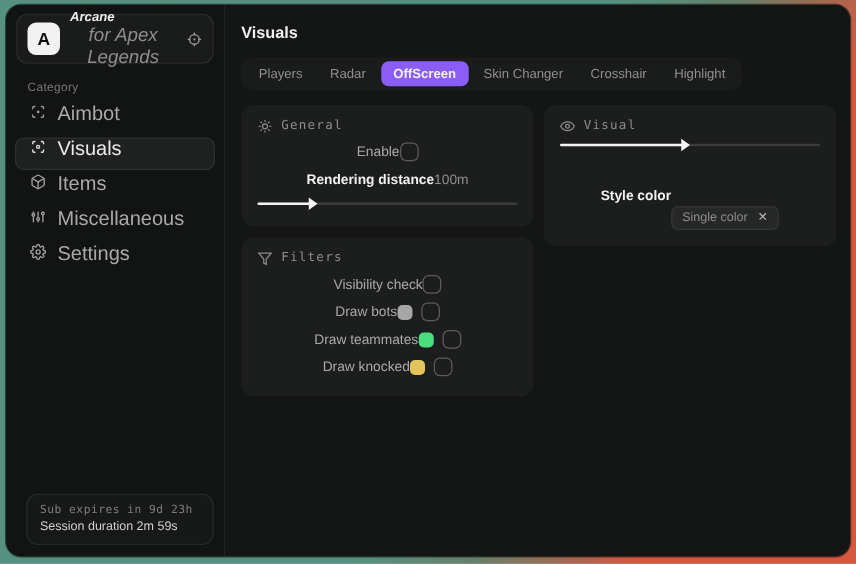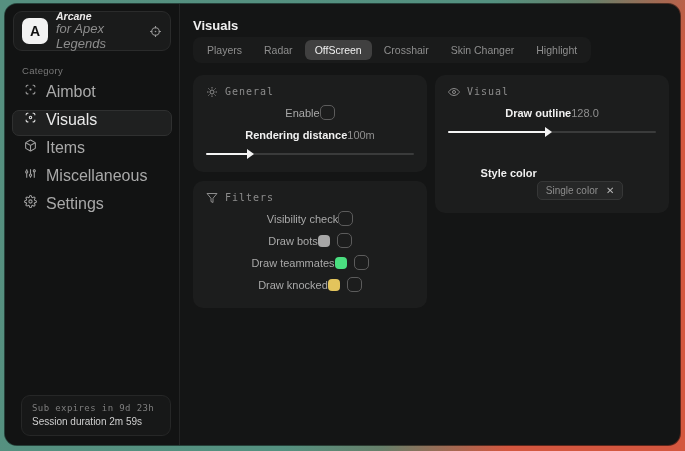--- a/index.html
+++ b/index.html
@@ -24,21 +24,21 @@
     margin:7px 8px 0 8px; height:40px; background:#1a1b1b; border:1px solid #2a2b2b;
     border-radius:9px; display:flex; align-items:center; padding:0 8px; gap:8px;
   }
   .logo {
     width:26px; height:26px; background:#f2f2f2; border-radius:7px;
     display:flex; align-items:center; justify-content:center;
     color:#111; font-weight:bold; font-size:14px; flex:0 0 26px;
   }
   .app-text { flex:1; line-height:1.15;font-style:italic; }
   .app-name { color:#eceaea; font-size:10.5px; font-weight:bold; }
-  .app-sub { color:#8d8d8d; font-size:13px; }
+  .app-sub { color:#8d8d8d; font-size:15px;text-align:center; }
   .app-card .icon svg { display:block; }
 
   .cat-label { color:#787878; font-size:9.5px; margin:14px 0 6px 17px; letter-spacing:.3px; }
 
   .nav { display:flex; flex-direction:column; gap:2px; padding:0 7px; }
   .nav-item {
     display:flex; align-items:flex-start; gap:9px; height:26px; padding:0 10px;
     border-radius:7px; color:#a9a9a9; font-size:16px; border:1px solid transparent;
   }
   .nav-item.active { background:#1f2020; border-color:#2f3030; color:#e9e9e9; }
@@ -49,27 +49,27 @@
     border:1px solid #262727; border-radius:9px; padding:7px 10px 8px 10px;
   }
   .sub-line1 { font-family:"DejaVu Sans Mono", monospace; color:#7e7e7e; font-size:9px; letter-spacing:.4px; }
   .sub-line2 { color:#cfcfcf; font-size:10px; margin-top:3px; }
 
   
   .main { flex:1; position:relative; padding:14px 14px 0 13px; }
   .page-title { color:#efefef; font-size:13px; font-weight:bold; }
 
   .tabs {
-    margin-top:4px; display:inline-flex; align-items:center; gap:2px;
+    margin-top:13px; display:inline-flex; align-items:center; gap:2px;
     background:#1a1b1b; border-radius:8px; padding:3px 4px;
   }
   .tab {
     color:#8e8e8e; font-size:10.5px; padding:4px 10px; border-radius:6px; white-space:nowrap;
   }
-  .tab.active { background:#404040; color:#f0f0f0; }
+  .tab.active { background:#8b5cf6; color:#f0f0f0;font-weight:bold; }
 
   .content { margin-top:12px; display:flex; gap:8px; align-items:flex-start; }
   .col { display:flex; flex-direction:column; gap:9px; width:234px; }
 
   .panel { background:#1c1d1d; border-radius:10px; padding:11px 13px 13px 13px; }
   .panel-title {
     display:flex; gap:7px;
     font-family:"DejaVu Sans Mono", monospace; color:#8c8c8c; font-size:10px; letter-spacing:1px;
     margin-bottom:4px;
   }
@@ -193,22 +193,22 @@
     </div>
   </aside>
 
   <section class="main">
     <div class="page-title">Visuals</div>
 
     <div class="tabs">
       <div class="tab">Players</div>
       <div class="tab">Radar</div>
       <div class="tab active">OffScreen</div>
+      <div class="tab">Skin Changer</div>
       <div class="tab">Crosshair</div>
-      <div class="tab">Skin Changer</div>
       <div class="tab">Highlight</div>
     </div>
 
     <div class="content">
 
       <div class="col">
         <div class="panel">
           <div class="panel-title">
             <span class="icon">
               <svg width="12" height="12" viewBox="0 0 24 24" fill="none" stroke="#8c8c8c" stroke-width="2">
@@ -283,24 +283,20 @@
         <div class="panel">
           <div class="panel-title">
             <span class="icon">
               <svg width="12" height="12" viewBox="0 0 24 24" fill="none" stroke="#8c8c8c" stroke-width="2">
                 <path d="M1 12s4-7 11-7 11 7 11 7-4 7-11 7S1 12 1 12z"></path>
                   <circle cx="12" cy="12" r="3"></circle>
               </svg>
             </span>
             <span>Visual</span>
           </div>
-          <div class="row">
-            <span class="lbl strong">Draw outline</span>
-            <span class="val">128.0</span>
-          </div>
           <div class="slider">
             <div class="track"></div>
             <div class="fill" style="width: 48%;"></div>
             <div class="thumb" style="left: 48%;"></div>
           </div>
           <div class="row" style="margin-top:8px;">
             <span class="lbl strong">Style color</span>
             <span class="select-pill">
               <span class="sel-text">Single color</span>
               <span class="x">✕</span>

